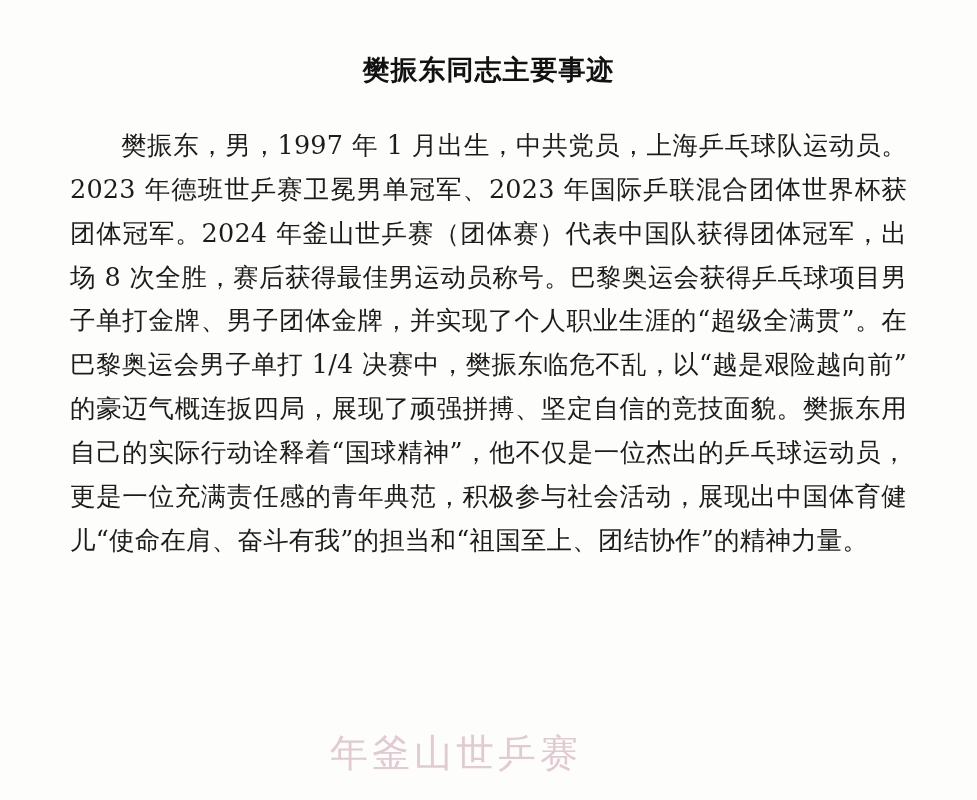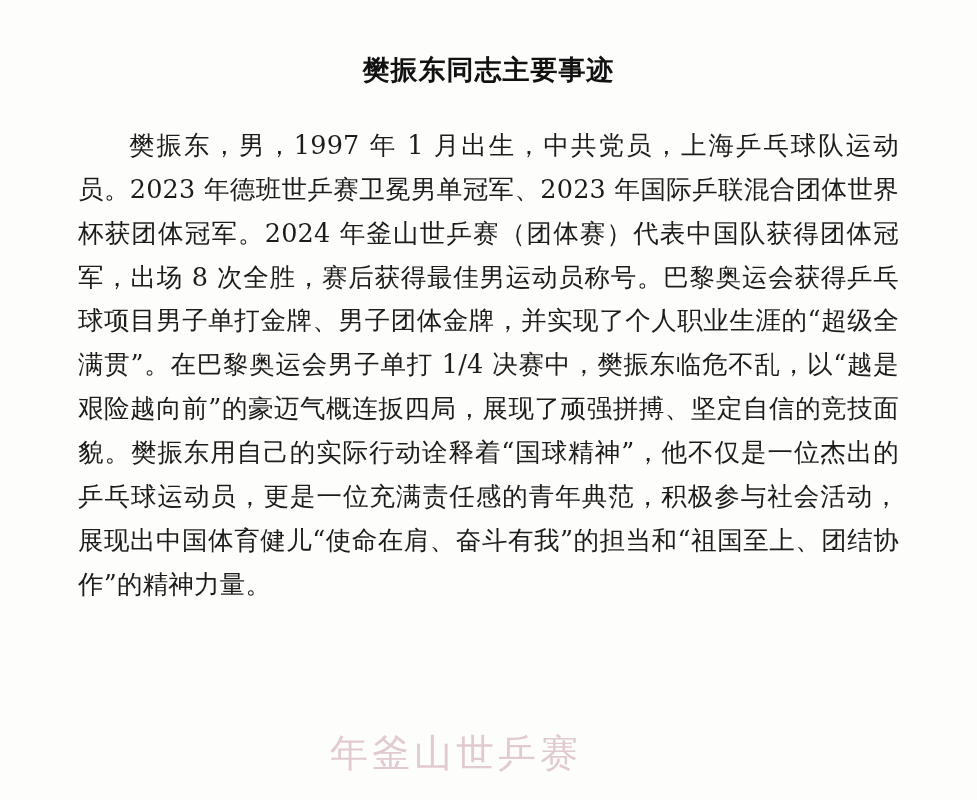--- a/index.html
+++ b/index.html
@@ -34,21 +34,21 @@
   }
   .doc-body {
     font-size: 25.5px;
     line-height: 1.72;
     text-align: justify;
     text-justify: inter-ideograph;
     color: #1c1c1c;
     letter-spacing: 0.2px;
   }
   .doc-body p {
-    margin: 8px;
+    margin: 0;
     text-indent: 2em;
   }
   .watermark {
     position: absolute;
     left: 330px;
     top: 728px;
     font-size: 38px;
     color: rgba(190, 140, 160, 0.45);
     font-family: "DejaVu Serif", "Liberation Serif", serif;
     letter-spacing: 4px;

